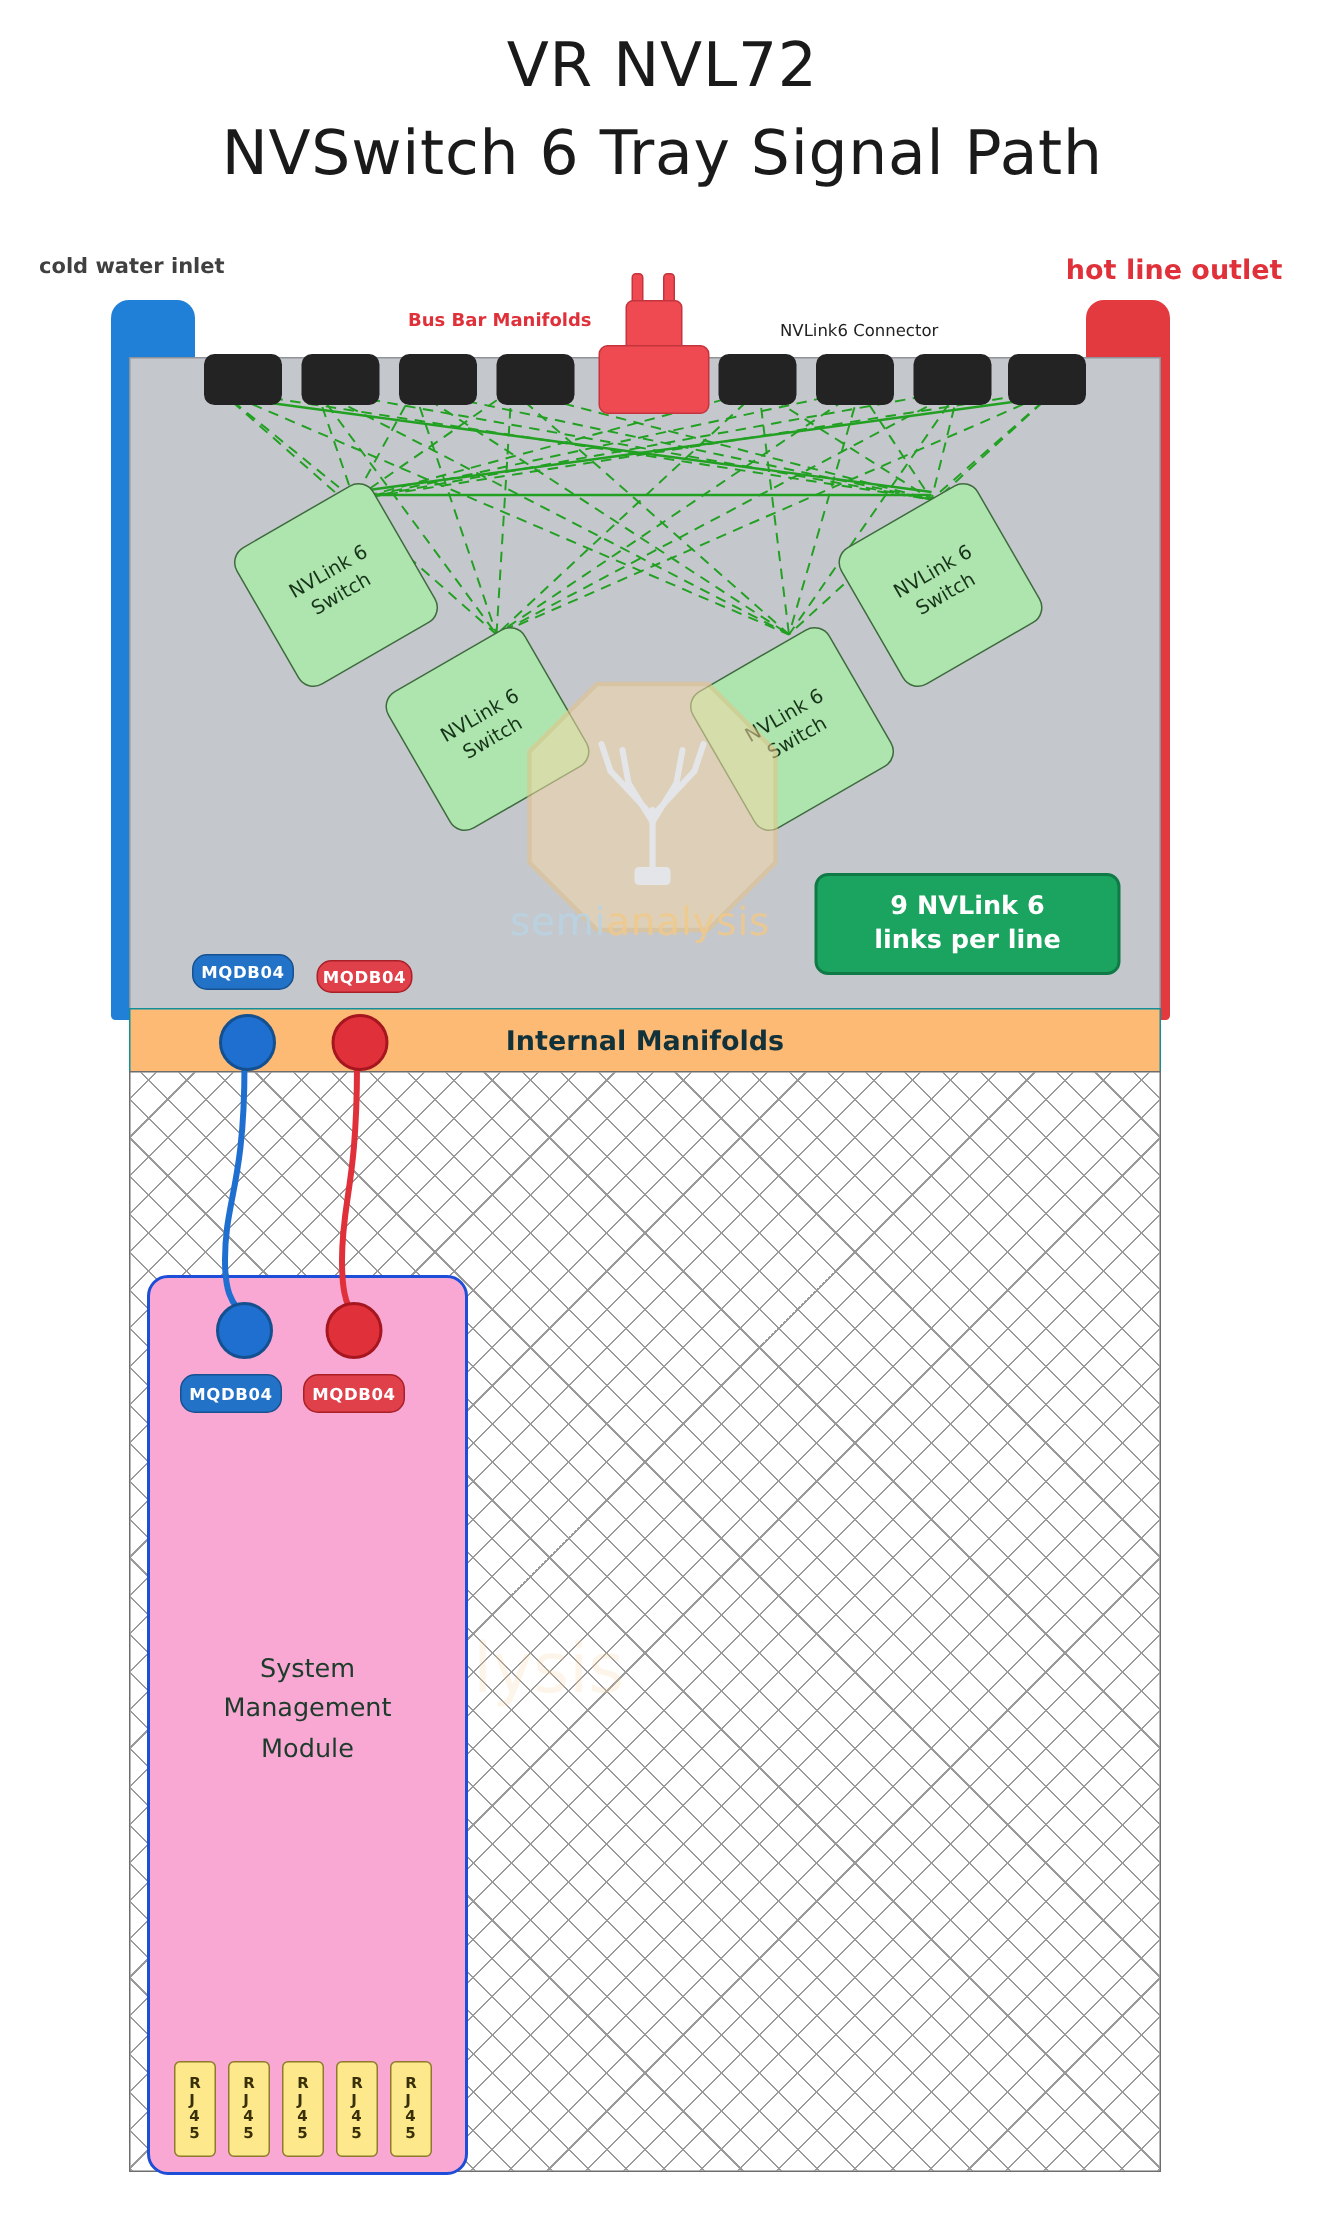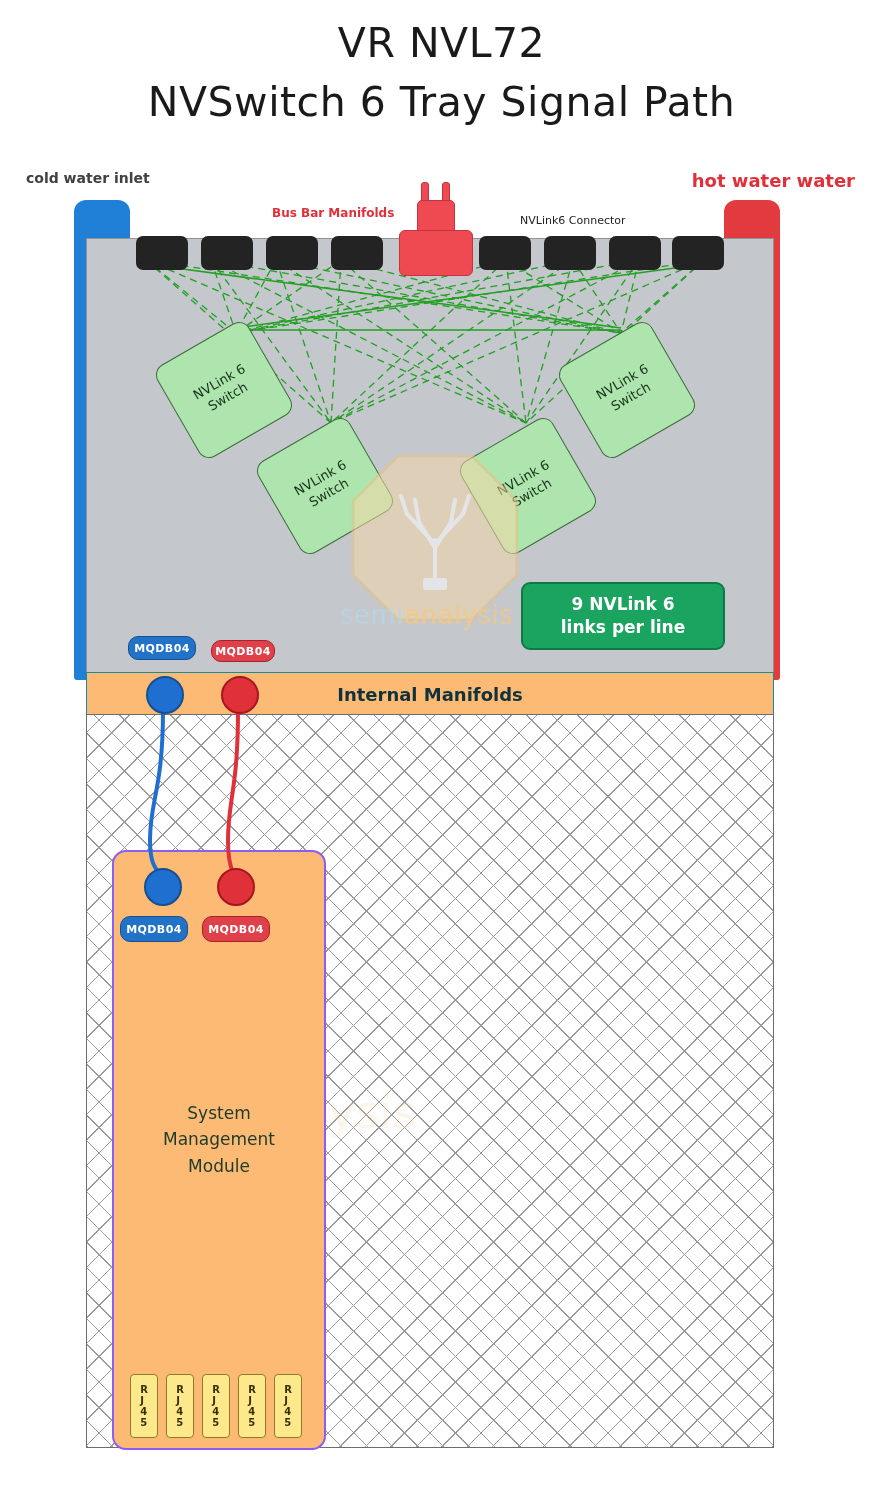--- a/index.html
+++ b/index.html
@@ -146,21 +146,21 @@
   
   .links {
     position: absolute;
     left: 86px; top: 238px;
     width: 686px; height: 440px;
   }
 
   
   .legend {
     position: absolute;
-    left: 521px; top: 582px;
+    left: 543px; top: 582px;
     width: 200px; height: 64px;
     background: #1aa45f;
     border: 2px solid #0f7a46;
     border-radius: 9px;
     color: #ffffff;
     font-size: 17px;
     line-height: 1.35;
     display: flex;
     align-items: center;
     justify-content: center;
@@ -222,24 +222,24 @@
     border: 1px solid #6d6d6d;
     background-color: #ffffff;
     background-image:
       repeating-linear-gradient(45deg, #9a9a9a 0 1px, transparent 1px 18px),
       repeating-linear-gradient(-45deg, #9a9a9a 0 1px, transparent 1px 18px);
   }
 
   
   .smm {
     position: absolute;
-    left: 112px; top: 850px;
+    left: 98px; top: 850px;
     width: 210px; height: 596px;
-    background: #fdba74;
-    border: 2px solid #8b5cf6;
+    background: #f9a8d4;
+    border: 2px solid #1d4ed8;
     border-radius: 14px;
   }
   .smm-title {
     position: absolute;
     left: 0; top: 248px;
     width: 210px;
     text-align: center;
     font-size: 17px;
     color: #1d3b2a;
     line-height: 1.55;
@@ -281,21 +281,21 @@
 <body>
 
 <div class="stage">
 
   <div class="title">
     <span>VR NVL72</span>
     <span class="title-line2">NVSwitch 6 Tray Signal Path</span>
   </div>
 
   <div class="label-cold">cold water inlet</div>
-  <div class="label-hot">hot water water</div>
+  <div class="label-hot">hot line outlet</div>
 
   <div class="pipe-cold"></div>
   <div class="pipe-hot"></div>
 
   <div class="chassis"></div>
 
   <svg class="links" viewBox="0 0 686 440">
     <g stroke="#21a021" stroke-width="1.3" fill="none" stroke-dasharray="7 5">
 
       <line x1="60" y1="22" x2="150" y2="95"></line>

